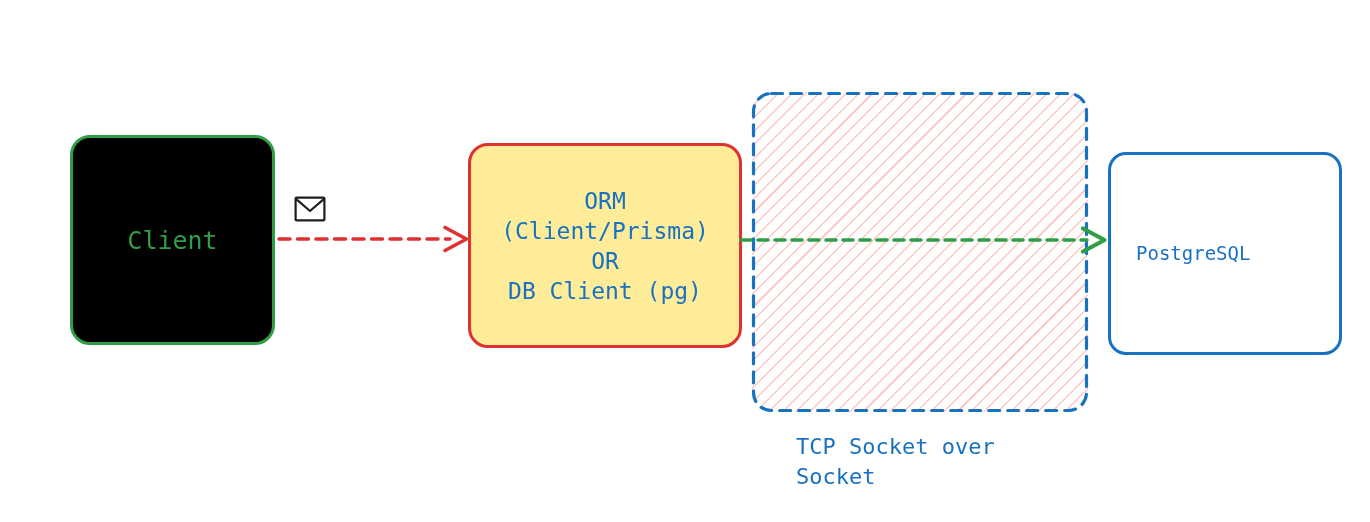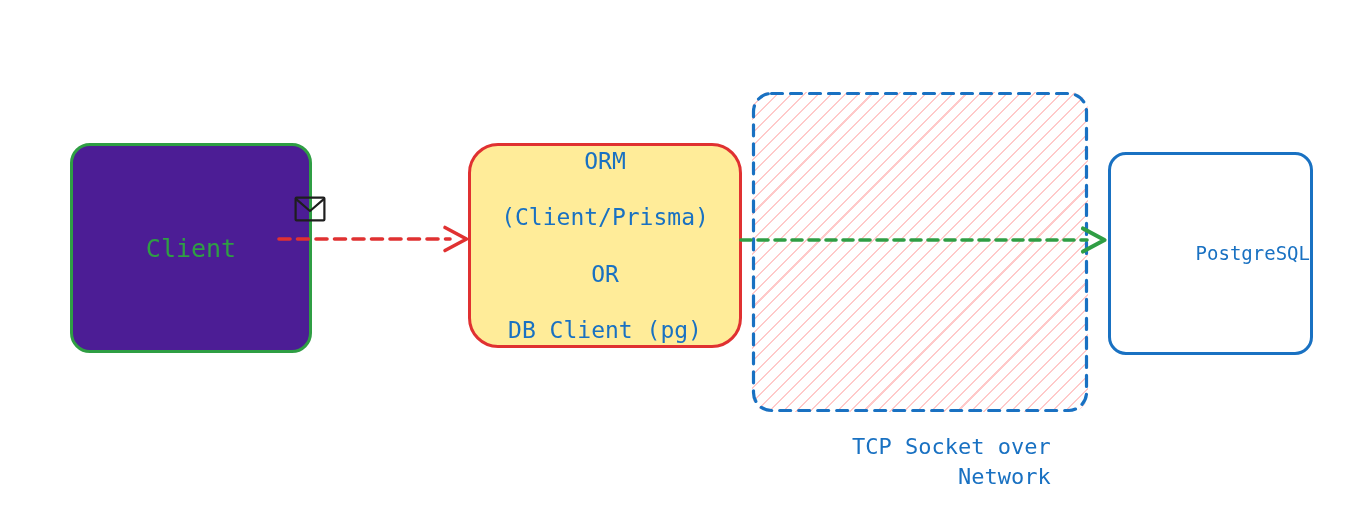--- a/index.html
+++ b/index.html
@@ -15,25 +15,25 @@
     font-family: "DejaVu Sans Mono", "Liberation Mono", monospace;
     overflow: hidden;
   }
   .box {
     position: absolute;
     box-sizing: border-box;
   }
   
   .client-box {
     left: 70px; top: 135px;
-    width: 242px; height: 210px;
+    width: 205px; height: 210px;
     border: 3px solid var(--green, #2f9e44);
     border-radius: 20px;
-    background: #4c1d95;
-    display: flex; align-items: center; justify-content: center; margin-top: 8px;
+    background: #000000;
+    display: flex; align-items: center; justify-content: center;
   }
   .client-box .lbl {
     color: var(--green, #2f9e44);
     font-size: 25px;
   }
   
   .envelope {
     position: absolute;
     left: 294px; top: 196px;
     width: 32px; height: 26px;
@@ -43,24 +43,24 @@
     fill: none;
     stroke-width: 2.2;
     stroke-linejoin: round;
     stroke-linecap: round;
   }
   
   .orm-box {
     left: 468px; top: 143px;
     width: 274px; height: 205px;
     border: 3px solid var(--red, #e03131);
-    border-radius: 30px;
+    border-radius: 20px;
     background: var(--yellow-fill, #ffec99);
     display: flex; flex-direction: column;
-    align-items: center; justify-content: space-between;
+    align-items: center; justify-content: center;
     text-align: center;
   }
   .orm-box .line {
     display: block;
     color: var(--blue, #1971c2);
     font-size: 23px;
     line-height: 30px;
     white-space: nowrap;
   }
   
@@ -72,40 +72,39 @@
       135deg,
       var(--hatch-pink, #ffc9c9) 0px,
       var(--hatch-pink, #ffc9c9) 1.5px,
       transparent 1.5px,
       transparent 9.5px
     );
   }
   
   .postgres-box {
     left: 1108px; top: 152px;
-    width: 205px; height: 203px;
+    width: 234px; height: 203px;
     border: 3px solid var(--blue, #1971c2);
     border-radius: 18px;
     background: #ffffff;
     display: flex; flex-direction: column;
     justify-content: center;
     padding-left: 25px;
-    align-items: flex-end;
   }
   .postgres-box .line {
     display: block;
     color: var(--blue, #1971c2);
     font-size: 19px;
     line-height: 27px;
     white-space: nowrap;
   }
   
   .tcp-label {
     position: absolute;
-    left: 852px; top: 432px; text-align: right;
+    left: 796px; top: 432px;
   }
   .tcp-label .line {
     display: block;
     color: var(--blue, #1971c2);
     font-size: 22px;
     line-height: 30px;
     white-space: nowrap;
   }
   
   .overlay {
@@ -140,21 +139,21 @@
   </div>
 
   <div class="box zone-box"></div>
 
   <div class="box postgres-box">
     <span class="line">PostgreSQL</span>
   </div>
 
   <div class="tcp-label">
     <span class="line">TCP Socket over</span>
-    <span class="line">Network</span>
+    <span class="line">Socket</span>
   </div>
 
   <svg class="overlay" viewBox="0 0 1370 522" aria-hidden="true">
 
     <rect class="stroke-blue" x="753.5" y="93.5" width="333" height="317" rx="18" stroke-width="3.2" stroke-dasharray="11 8" stroke-linecap="round"></rect>
 
     <g>
       <line class="stroke-red" x1="279" y1="239" x2="450" y2="239" stroke-width="3.6" stroke-dasharray="11 7.5" stroke-linecap="round"></line>
       <polyline class="stroke-red" points="445,227.5 466.5,239 445,250.5" stroke-width="3.6" stroke-linecap="round" stroke-linejoin="round"></polyline>
     </g>

